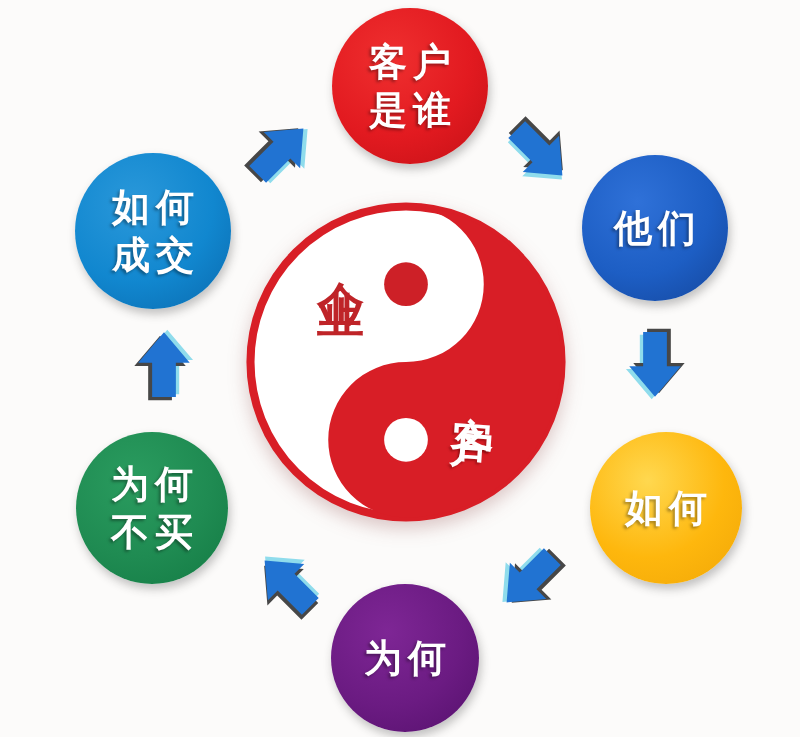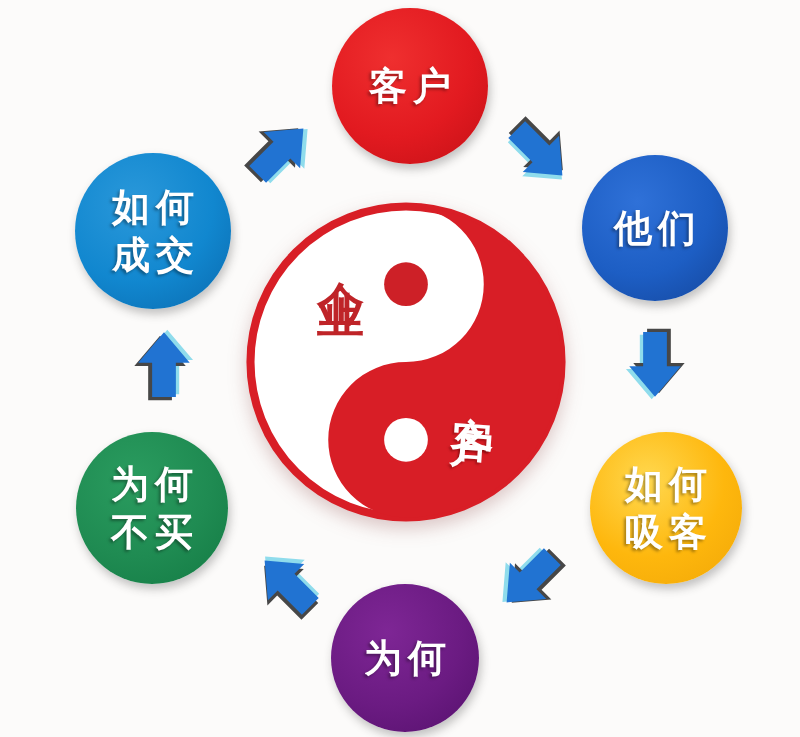--- a/index.html
+++ b/index.html
@@ -73,27 +73,27 @@
       <path class="yy-red" d="M100,4 a96,96 0 0 1 0,192 a48,48 0 0 1 0,-96 a48,48 0 0 0 0,-96 Z"></path>
       <circle class="yy-dot-red" cx="100" cy="52" r="13.5"></circle>
       <circle cx="100" cy="148" r="13.5" fill="#ffffff"></circle>
     </svg>
     <div class="vlabel lbl-enterprise">企业</div>
     <div class="vlabel lbl-customer">客户</div>
   </div>
 
   <div class="node n-top" style="--cl: #ef2f2f; --cm: #e21a20; --cd: #c31016;">
     <span class="nl">客户</span>
+    <span class="nl">是谁</span>
   </div>
   <div class="node n-tr" style="--cl: #2f71d8; --cm: #1d5ec4; --cd: #14459a;">
     <span class="nl">他们</span>
   </div>
   <div class="node n-r" style="--cl: #ffd84f; --cm: #feb70d; --cd: #f0a607;">
     <span class="nl">如何</span>
-    <span class="nl">吸客</span>
   </div>
   <div class="node n-b" style="--cl: #7e2695; --cm: #6b1b82; --cd: #55106c;">
     <span class="nl">为何</span>
   </div>
   <div class="node n-bl" style="--cl: #2a9c5f; --cm: #1f8b52; --cd: #137a43;">
     <span class="nl">为何</span>
     <span class="nl">不买</span>
   </div>
   <div class="node n-l" style="--cl: #2a98da; --cm: #1187cf; --cd: #0a69ad;">
     <span class="nl">如何</span>

